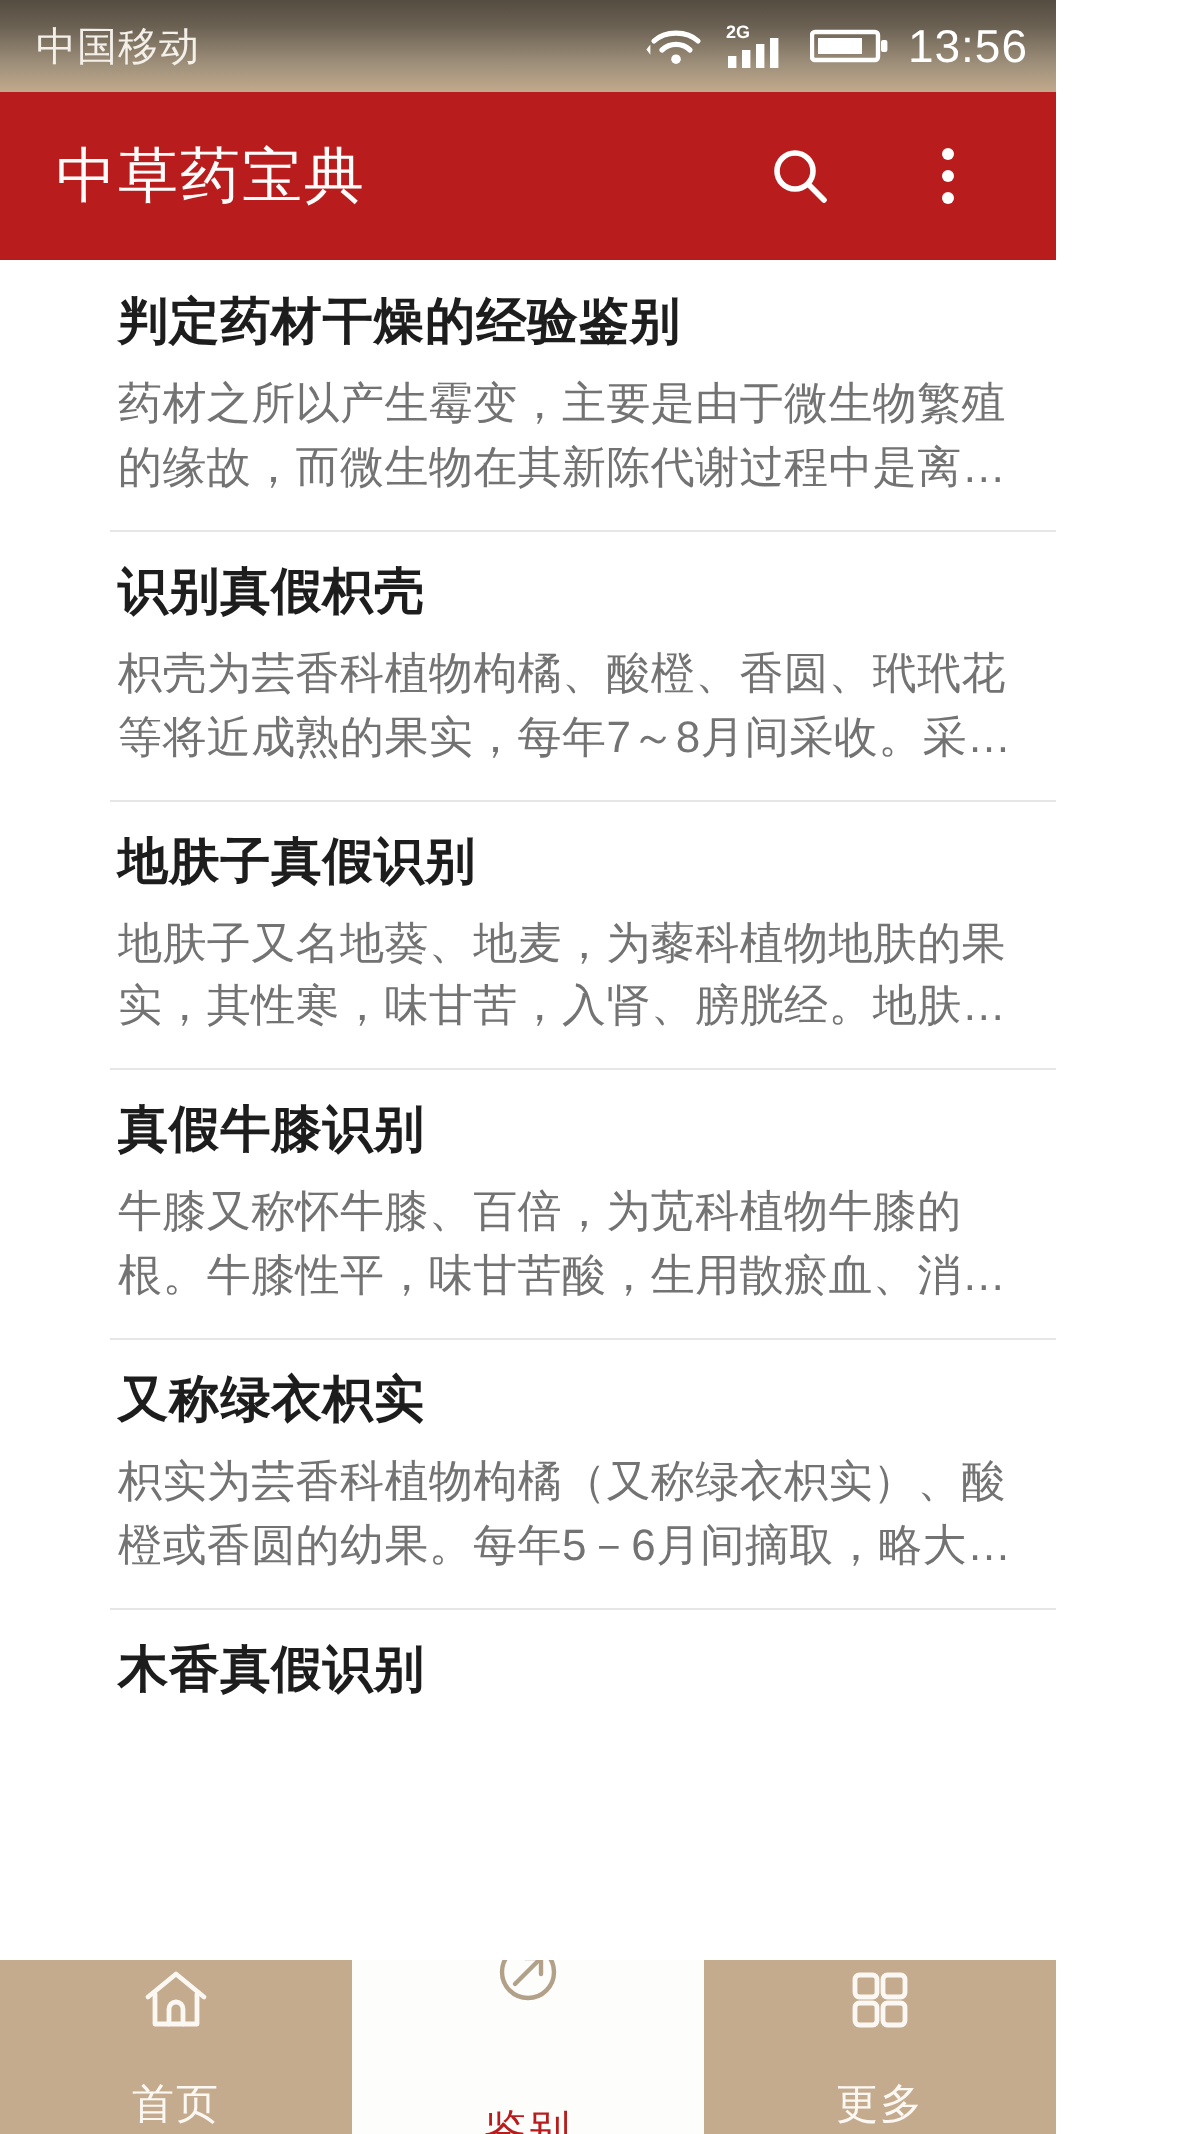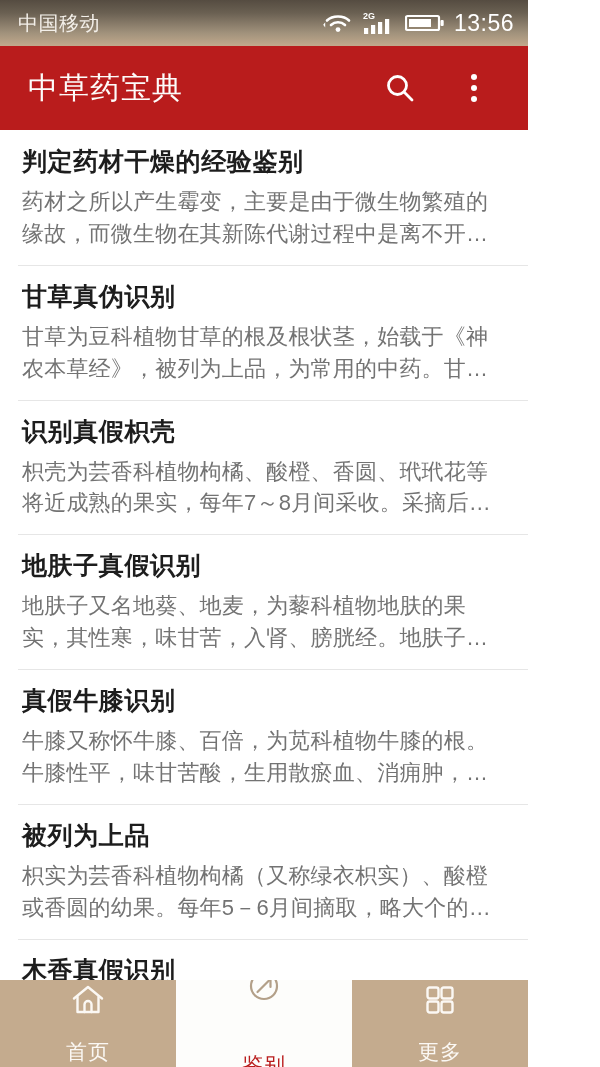--- a/index.html
+++ b/index.html
@@ -34,21 +34,21 @@
   .icon-btn{ width:40px; height:40px; display:flex; align-items:center; justify-content:center; }
   .dots{ display:flex; flex-direction:column; gap:5px; align-items:center; }
   .dots i{ width:6px; height:6px; border-radius:50%; background:#ffffff; display:block; }
 
   
   .list{
     flex:1 1 auto; background:#ffffff; overflow:hidden; position:relative;
   }
   .list-item{
     padding:16px 20px 15px 22px;
-    position:relative; background:#ffffff;
+    position:relative; background:#ffffff;margin-left:37px;
   }
   .list-item + .list-item::before{
     content:""; position:absolute; left:18px; right:0; top:0;
     height:1px; background:#e6e6e6;
   }
   .item-title{
     font-size:25px; font-weight:bold; color:#1d1d1d;
     letter-spacing:.6px; line-height:1.2; margin-bottom:10px;
   }
   .item-desc{
@@ -132,42 +132,38 @@
     </div>
   </div>
 
   <div class="list">
 
     <div class="list-item">
       <div class="item-title">判定药材干燥的经验鉴别</div>
       <div class="item-desc">药材之所以产生霉变，主要是由于微生物繁殖的缘故，而微生物在其新陈代谢过程中是离不开水分的，…</div>
     </div>
 
-    <div class="list-item">
-      <div class="item-title">甘草真伪识别</div>
-      <div class="item-desc">甘草为豆科植物甘草的根及根状茎，始载于《神农本草经》，被列为上品，为常用的中药。甘草性平、…</div>
-    </div>
 
     <div class="list-item">
       <div class="item-title">识别真假枳壳</div>
       <div class="item-desc">枳壳为芸香科植物枸橘、酸橙、香圆、玳玳花等将近成熟的果实，每年7～8月间采收。采摘后从中部横切…</div>
     </div>
 
     <div class="list-item">
       <div class="item-title">地肤子真假识别</div>
       <div class="item-desc">地肤子又名地葵、地麦，为藜科植物地肤的果实，其性寒，味甘苦，入肾、膀胱经。地肤子具有利小便、清…</div>
     </div>
 
     <div class="list-item">
       <div class="item-title">真假牛膝识别</div>
       <div class="item-desc">牛膝又称怀牛膝、百倍，为苋科植物牛膝的根。牛膝性平，味甘苦酸，生用散瘀血、消痈肿，治疗淋病、…</div>
     </div>
 
     <div class="list-item">
-      <div class="item-title">被列为上品</div>
+      <div class="item-title">又称绿衣枳实</div>
       <div class="item-desc">枳实为芸香科植物枸橘（又称绿衣枳实）、酸橙或香圆的幼果。每年5－6月间摘取，略大个的横切成…</div>
     </div>
 
     <div class="list-item">
       <div class="item-title">木香真假识别</div>
       <div class="item-desc"></div>
     </div>
 
   </div>
 

